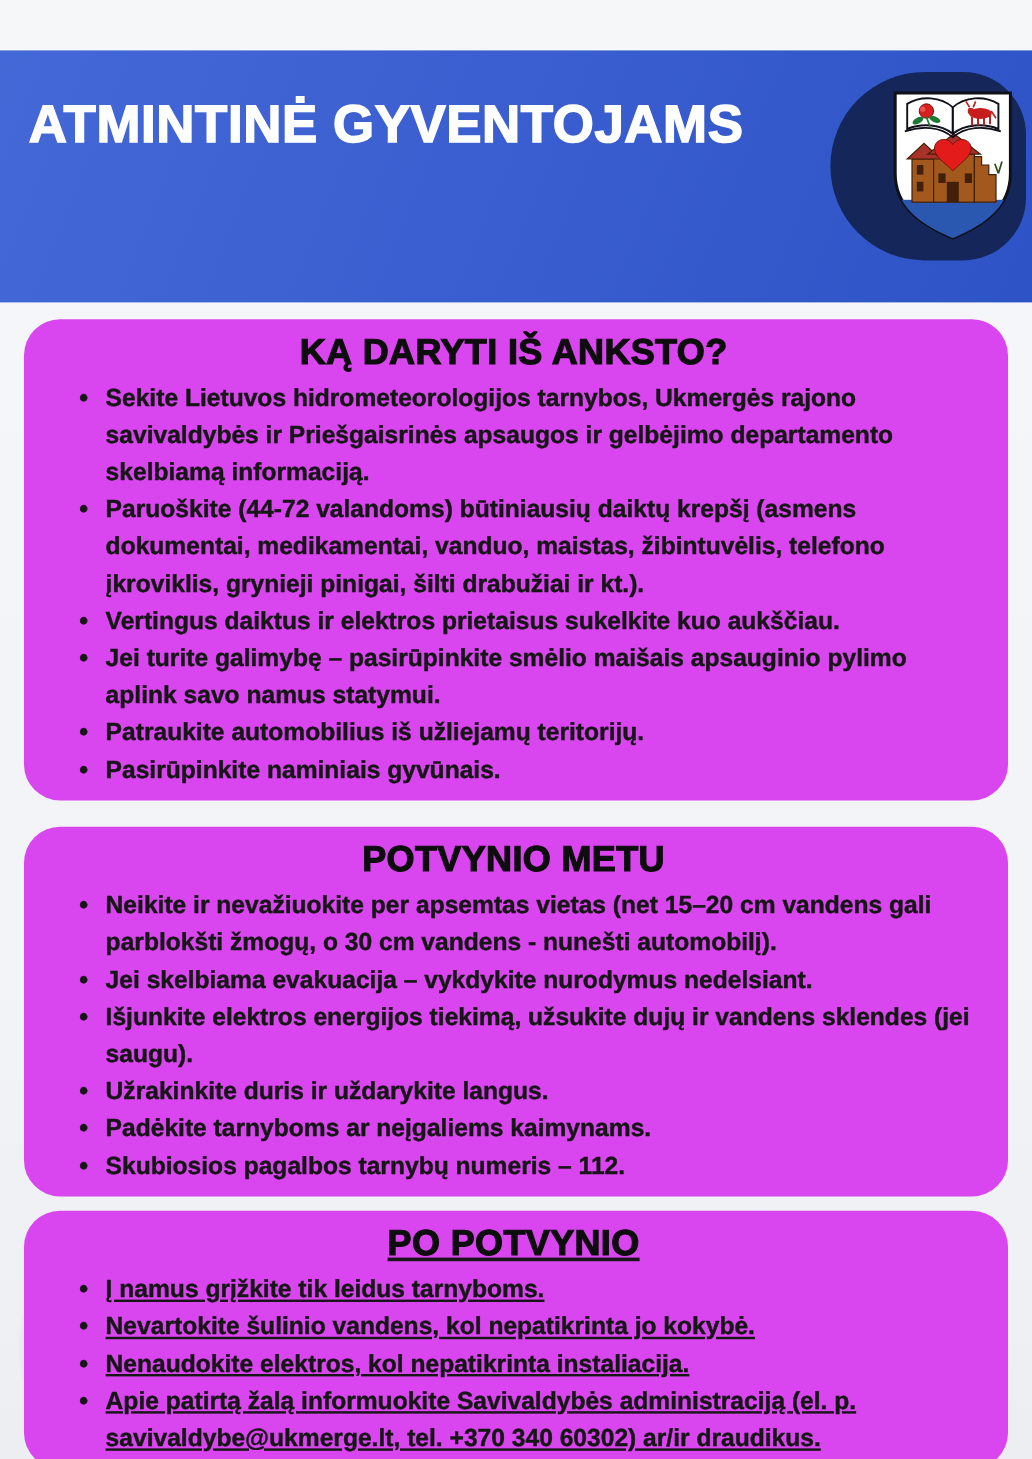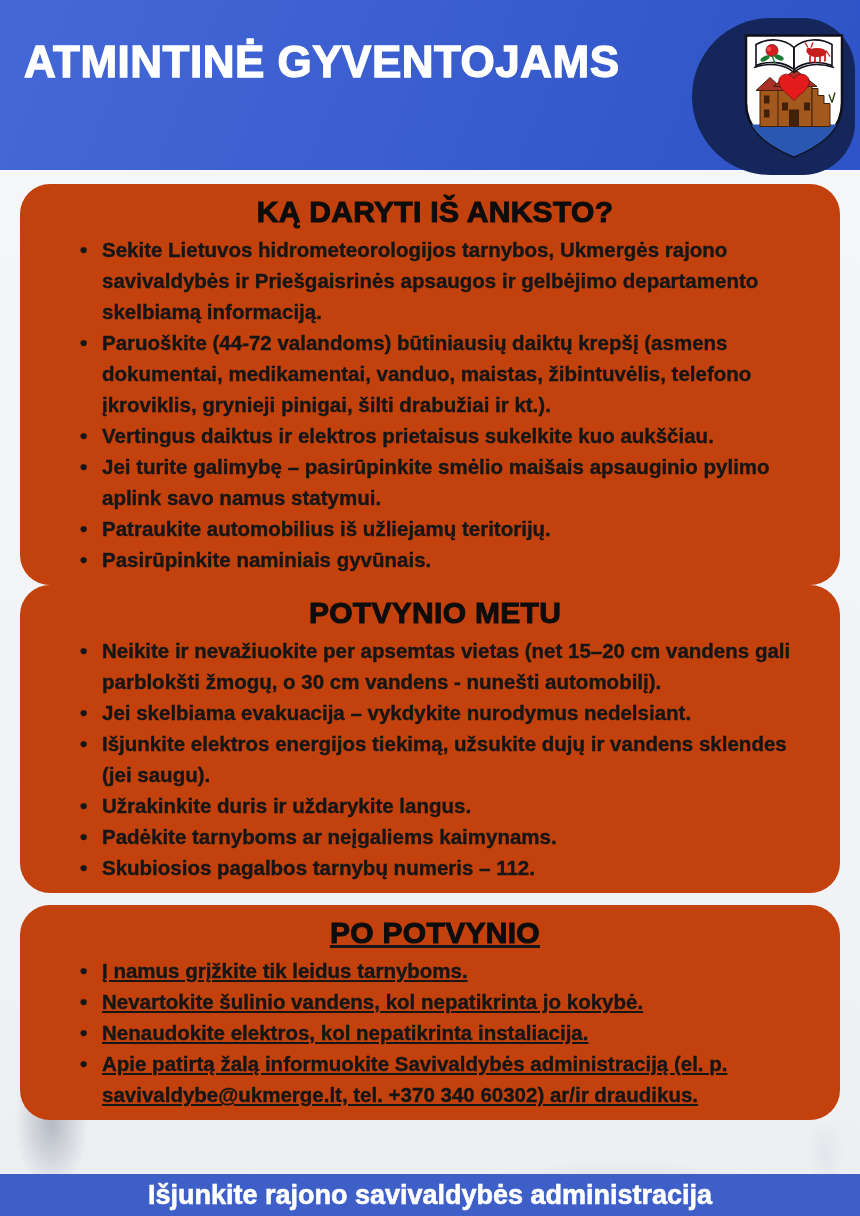--- a/index.html
+++ b/index.html
@@ -22,24 +22,25 @@
       radial-gradient(closest-side at 48% 99%, rgba(160,168,182,0.38), rgba(160,168,182,0) 65%),
       radial-gradient(closest-side at 72% 92%, rgba(175,182,195,0.30), rgba(175,182,195,0) 60%),
       radial-gradient(closest-side at 96% 85%, rgba(190,196,208,0.22), rgba(190,196,208,0) 55%);
     pointer-events: none;
     z-index: 0;
   }
 
   
   .header {
     position: relative;
-    height: 170px;
+    height: 210px;
     background: linear-gradient(112deg, #4468d6 0%, #3b5fd0 45%, #2e53c6 100%);
     flex: 0 0 auto;
     z-index: 2;
+    margin-top: 42px;
   }
   .header h1 {
     padding: 32px 0 0 24px;
     color: #ffffff;
     font-size: 44px;
     line-height: 60px;
     font-weight: 700;
     letter-spacing: 0.5px;
     -webkit-text-stroke: 1.3px #ffffff;
   }
@@ -50,27 +51,27 @@
     background: #15265b;
     border-radius: 84px 56px 56px 84px;
   }
   .crest-pod svg { position: absolute; left: 50px; top: 14px; }
 
   
   .card {
     position: relative;
     z-index: 1;
     margin: 0 20px;
-    background: #c2410c;
+    background: #d946ef;
     border-radius: 30px;
-    padding: 8px 24px 10px 34px;
+    padding: 8px 24px 10px 20px;
     color: #161616;
   }
   .card-1 { margin-top: 14px; }
-  .card-2 { }
+  .card-2 { margin-top: 22px; }
   .card-3 { margin-top: 12px; text-decoration: underline; }
   .card h2 {
     text-align: center;
     font-size: 30px;
     line-height: 40px;
     font-weight: 700;
     letter-spacing: 0.3px;
     color: #0d0d0d;
     -webkit-text-stroke: 1px #0d0d0d;
   }

